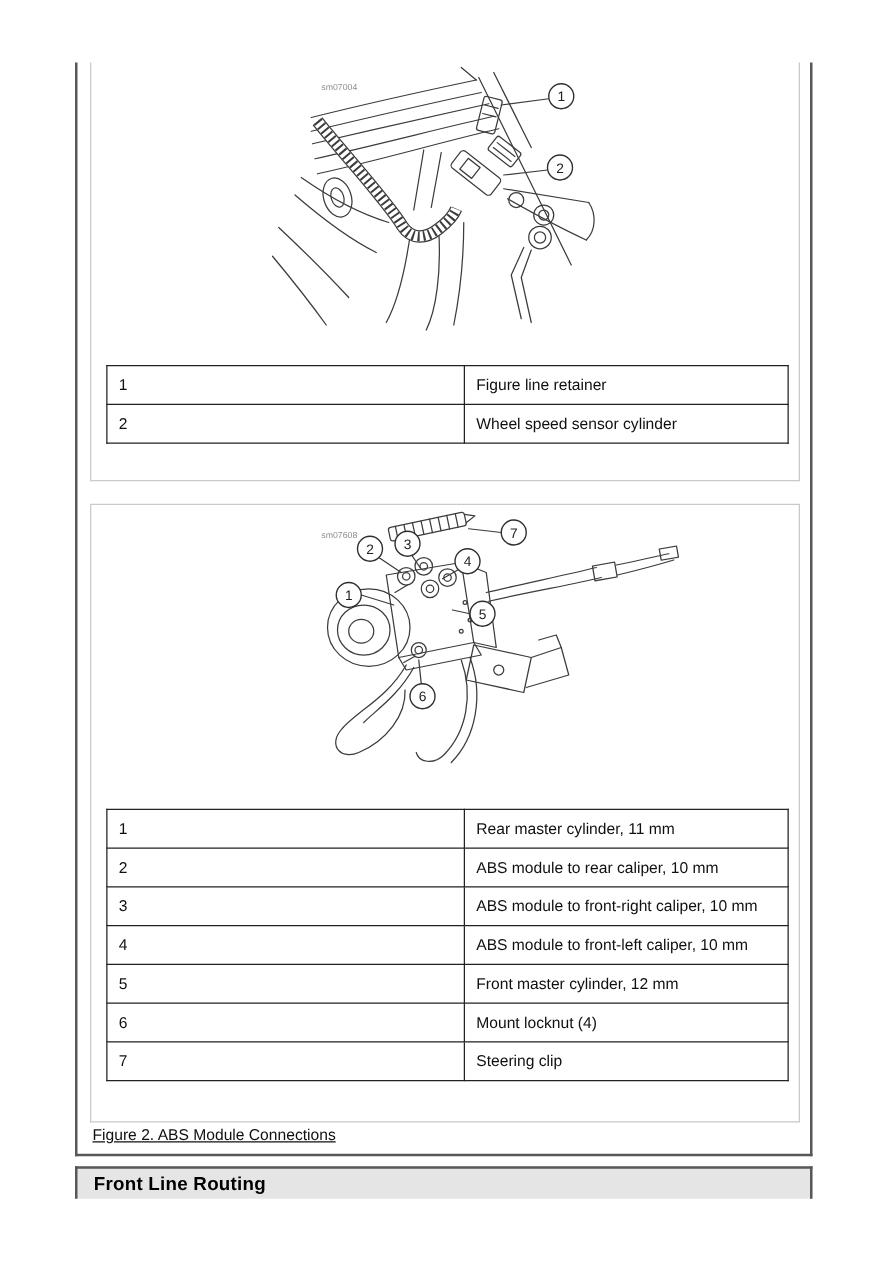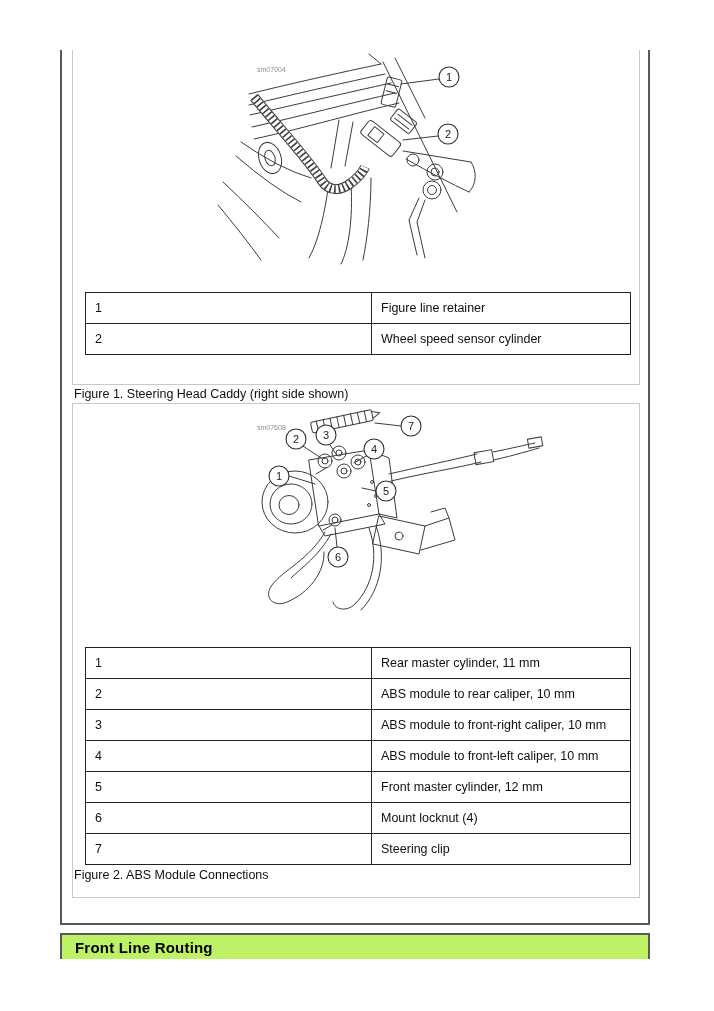--- a/index.html
+++ b/index.html
@@ -14,35 +14,35 @@
   .panel{
     position:absolute;border:1px solid #c9c9c9;box-sizing:border-box;background:#fff;
   }
   #panel1{left:10px;top:0;width:568px;height:335px;border-top:none;}
   #panel2{left:10px;top:353px;width:568px;height:495px;}
   .diagram{position:absolute;left:0;top:0;}
   .figcaption{
     position:absolute;left:12px;font-size:12.5px;color:#101010;white-space:nowrap;
   }
   #caption1{top:337px;}
-  #caption2{top:818px;}
+  #caption2{top:851px;text-decoration:underline;}
   table.parts{
     position:absolute;left:12px;width:546px;border-collapse:collapse;
     font-size:12.5px;color:#101010;table-layout:fixed;
   }
   #table1{top:242px;}
   #table2{top:243px;}
   table.parts td{
     border:1px solid #222;height:30px;padding:0 4px 0 9px;vertical-align:middle;
     background:#fff;overflow:hidden;white-space:nowrap;
   }
   table.parts td.num{width:272px;}
   .heading-box{
     position:absolute;left:60px;top:933px;width:590px;height:26px;
-    border:2px solid #585858;border-bottom:none;box-sizing:border-box;background:#bef264;
+    border:2px solid #585858;border-bottom:none;box-sizing:border-box;background:#e5e5e5;
   }
   .heading-box h1{
     margin:4px 0 0 13px;font-size:15px;font-weight:bold;color:#000;letter-spacing:0.2px;
   }
   .imgcode{font-size:7px;fill:#8f8f8f;font-family:"Liberation Sans",sans-serif;}
   .callout-num{font-size:11px;fill:#222;font-family:"Liberation Sans",sans-serif;
     text-anchor:middle;}
   svg .ln{stroke:#3c3c3c;stroke-width:1;fill:none;stroke-linecap:round;stroke-linejoin:round;}
   svg .callout{fill:#fff;stroke:#2e2e2e;stroke-width:1.1;}
 </style>
@@ -128,21 +128,20 @@
         <td>Figure line retainer</td>
       </tr>
       <tr>
         <td class="num">2</td>
         <td>Wheel speed sensor cylinder</td>
       </tr>
     </tbody>
       </table>
   </div>
 
-  <div class="figcaption" id="caption1">Figure 1. Steering Head Caddy (right side shown)</div>
 
   <div class="panel" id="panel2">
     <svg class="diagram" width="566" height="240" viewBox="0 0 566 240">
       <text class="imgcode" x="184" y="26">sm07608</text>
       <g class="ln">
 
         <path d="M 236,56 L 296,46 L 306,110 L 246,122 Z"></path>
         <path d="M 296,46 L 316,54 L 324,114 L 306,110"></path>
         <path d="M 246,122 L 252,132 L 312,120 L 306,110"></path>
         <circle cx="299" cy="78" r="1.5"></circle>

